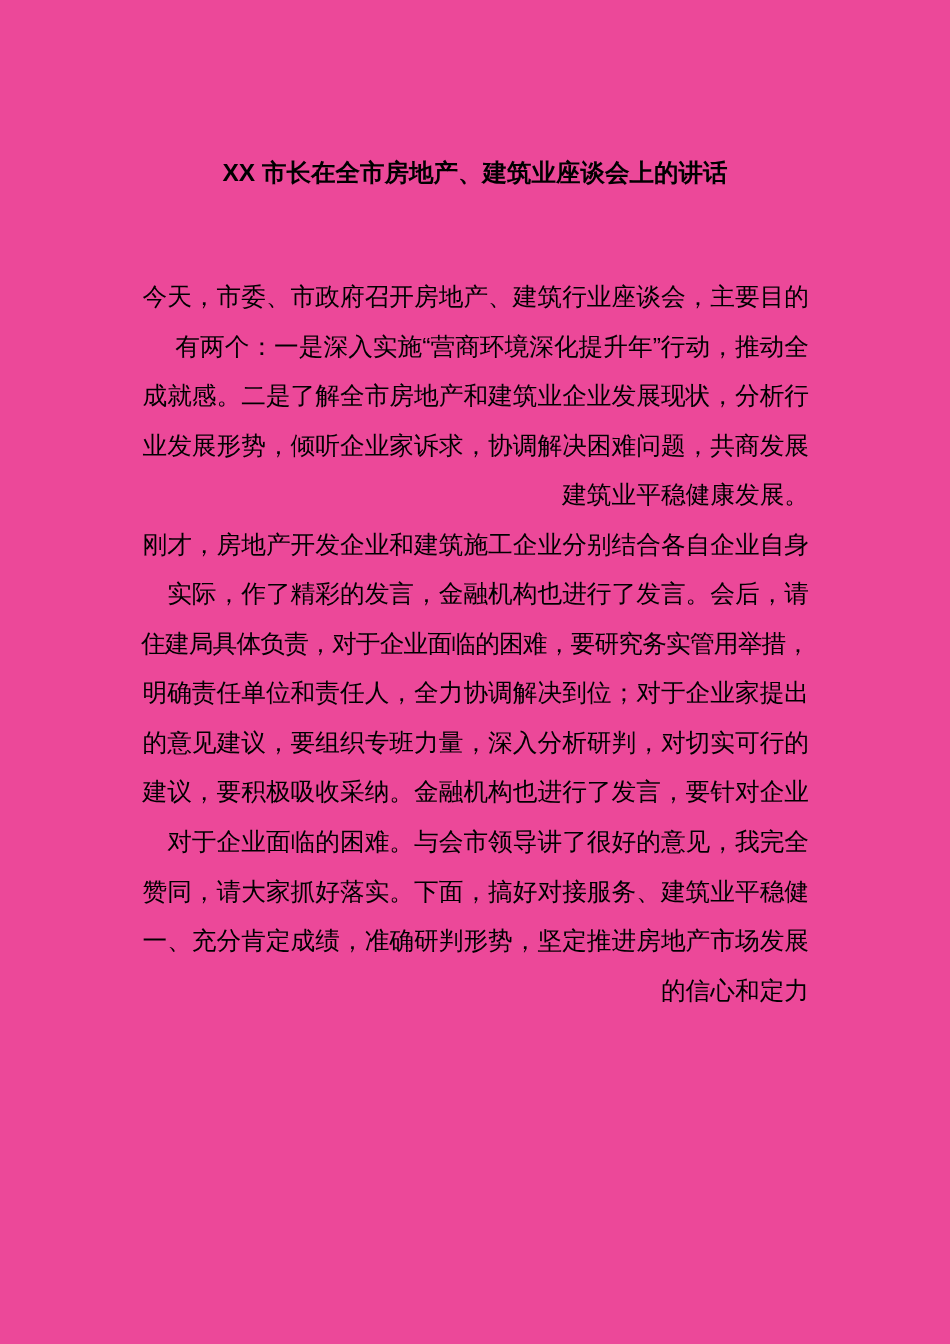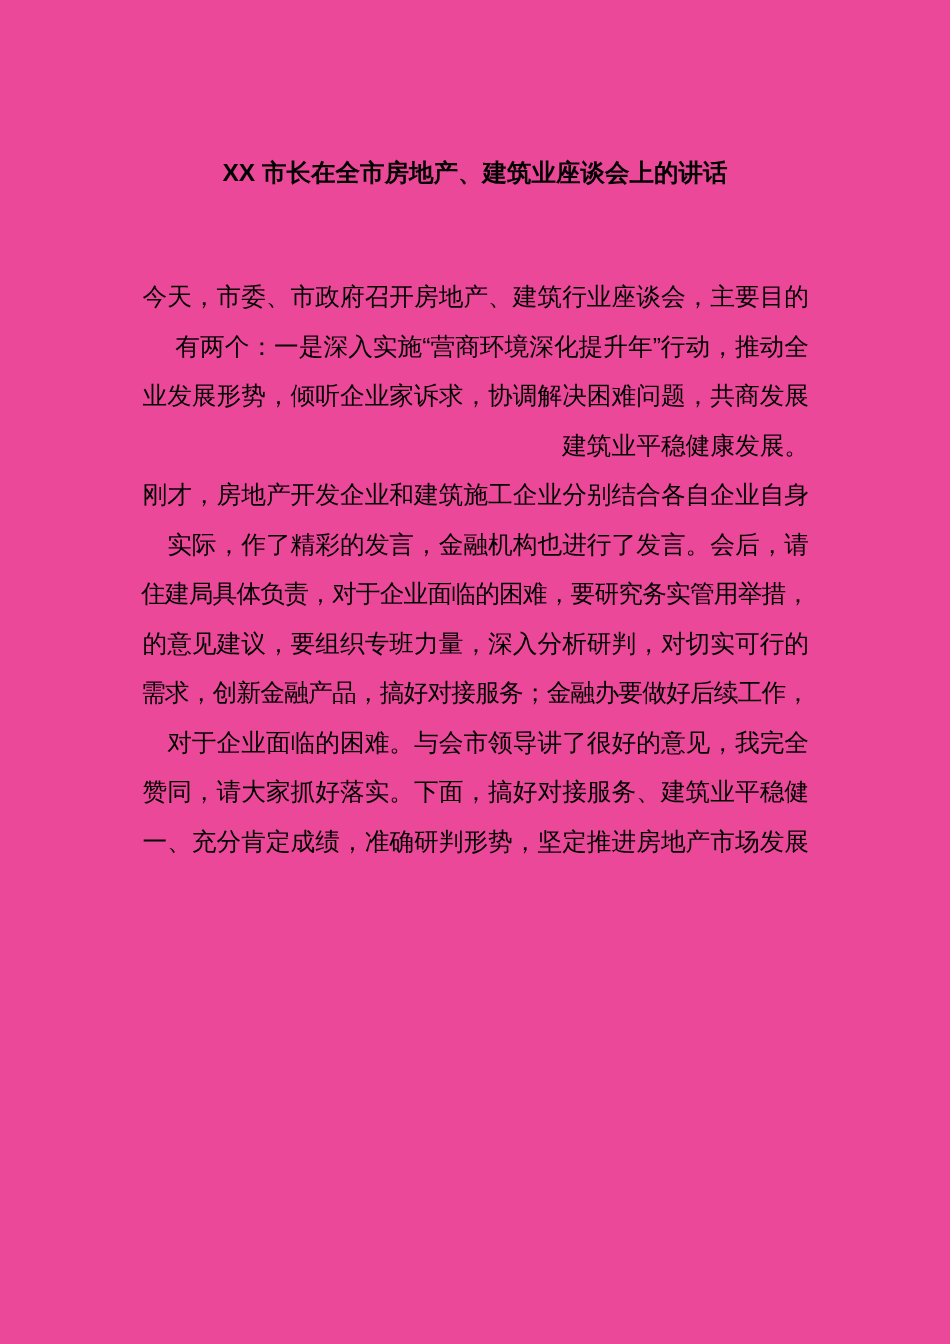--- a/index.html
+++ b/index.html
@@ -44,25 +44,28 @@
 </style>
 </head>
 <body>
 
 <div class="page">
   <div class="content">
     <h1 class="doc-title">XX 市长在全市房地产、建筑业座谈会上的讲话</h1>
     <div class="doc-body">
         <div class="line">今天，市委、市政府召开房地产、建筑行业座谈会，主要目的</div>
         <div class="line">有两个：一是深入实施“营商环境深化提升年”行动，推动全</div>
+        <div class="line">成就感。二是了解全市房地产和建筑业企业发展现状，分析行</div>
         <div class="line">业发展形势，倾听企业家诉求，协调解决困难问题，共商发展</div>
         <div class="line">建筑业平稳健康发展。</div>
         <div class="line">刚才，房地产开发企业和建筑施工企业分别结合各自企业自身</div>
         <div class="line">实际，作了精彩的发言，金融机构也进行了发言。会后，请</div>
         <div class="line" style="letter-spacing: -0.821429px;">住建局具体负责，对于企业面临的困难，要研究务实管用举措，</div>
+        <div class="line">明确责任单位和责任人，全力协调解决到位；对于企业家提出</div>
         <div class="line">的意见建议，要组织专班力量，深入分析研判，对切实可行的</div>
-        <div class="line" style="letter-spacing: -0.821429px;">需求，创新金融产品，搞好对接服务；金融办要做好后续工作，</div>
+        <div class="line">建议，要积极吸收采纳。金融机构也进行了发言，要针对企业</div>
         <div class="line">对于企业面临的困难。与会市领导讲了很好的意见，我完全</div>
         <div class="line">赞同，请大家抓好落实。下面，搞好对接服务、建筑业平稳健</div>
         <div class="line">一、充分肯定成绩，准确研判形势，坚定推进房地产市场发展</div>
+        <div class="line">的信心和定力</div>
       </div>
   </div>
 </div>
 
 </body></html>

